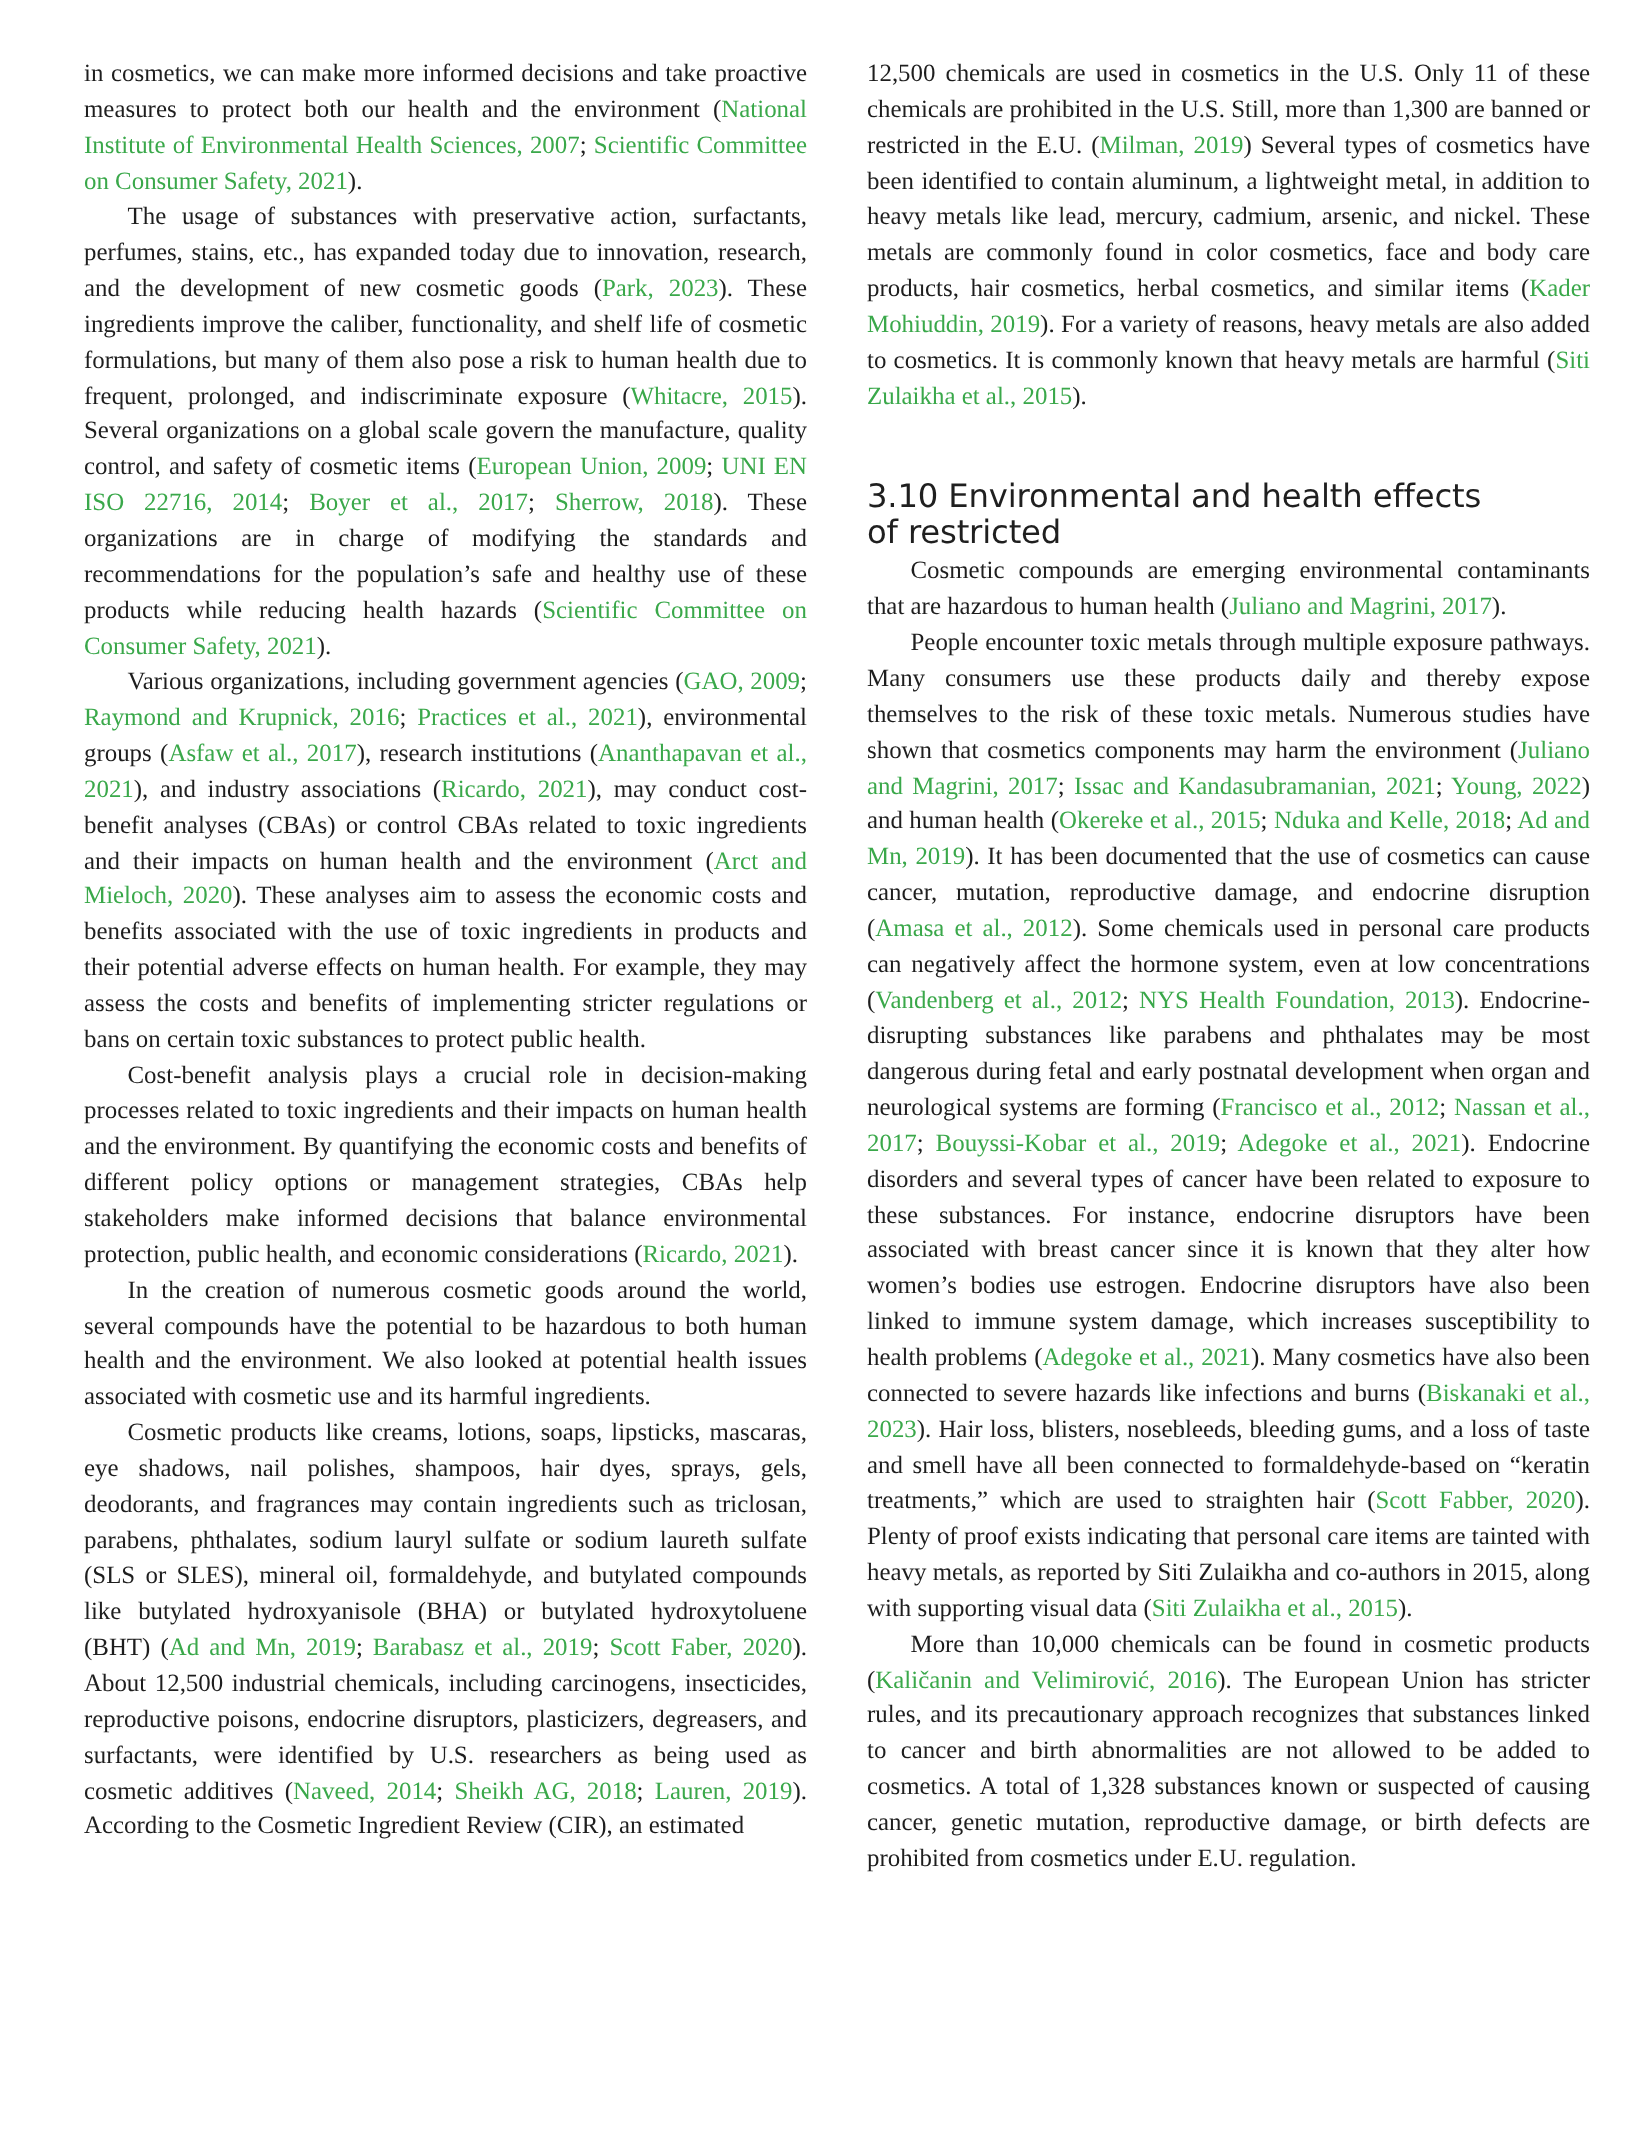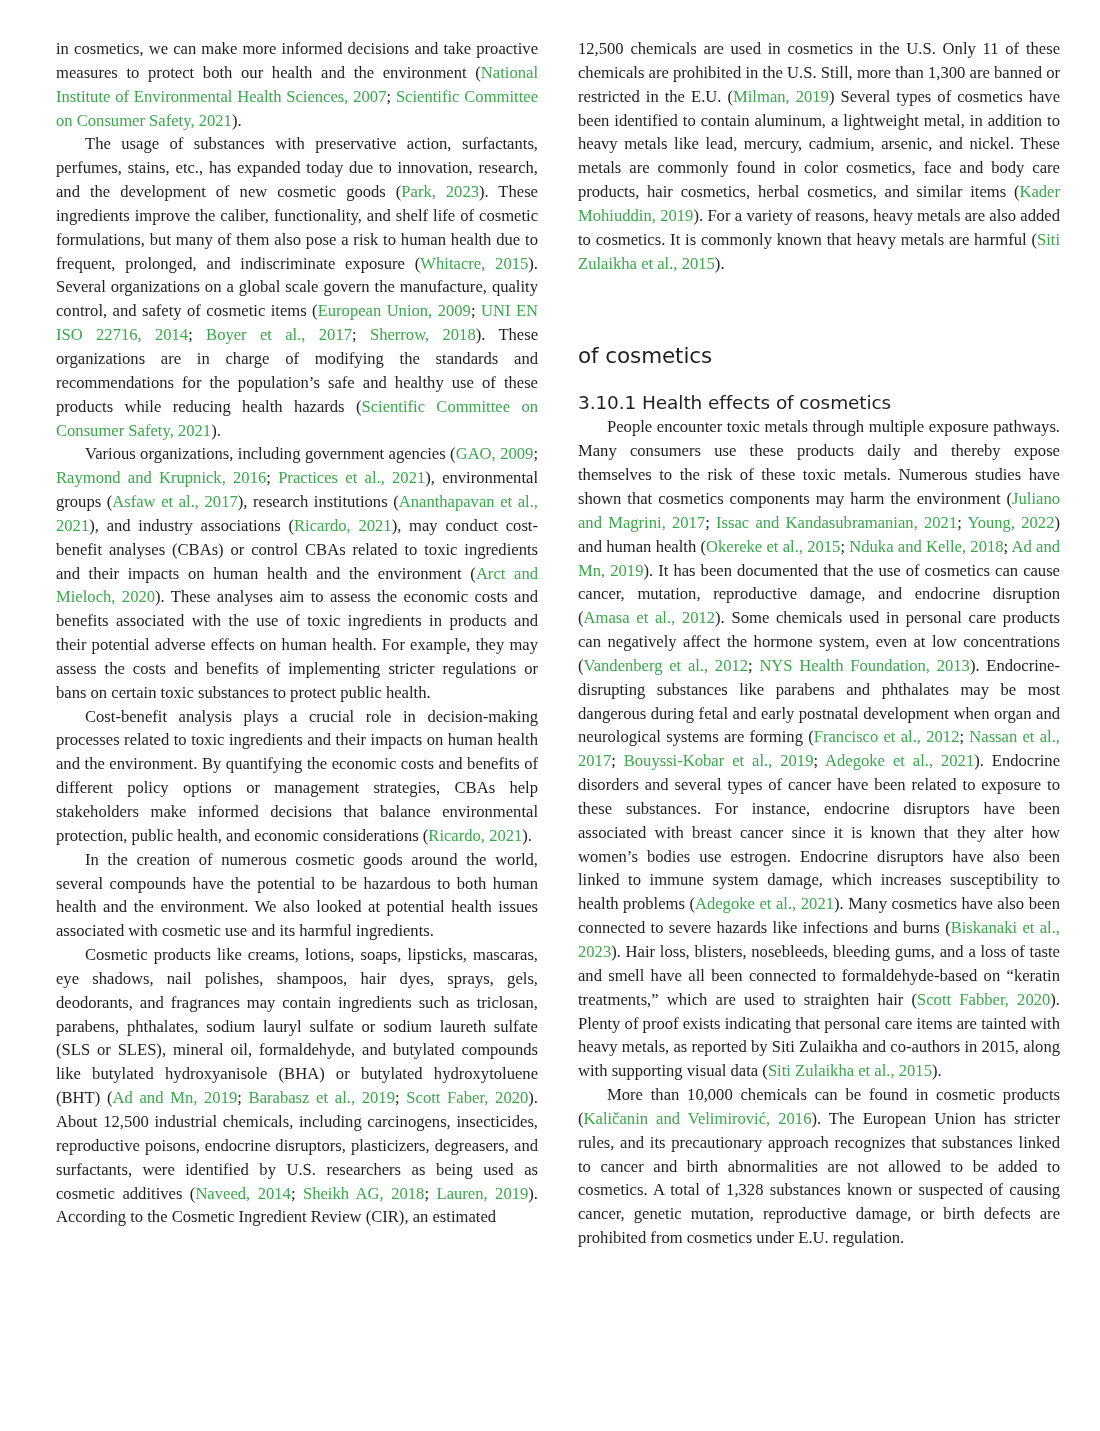--- a/index.html
+++ b/index.html
@@ -30,23 +30,23 @@
 
 
     <p class="indent"><span>In the creation of numerous cosmetic goods around the world, several compounds have the potential to be hazardous to both human health and the environment. We also looked at potential health issues associated with cosmetic use and its harmful ingredients.</span></p>
 
     <p class="indent"><span>Cosmetic products like creams, lotions, soaps, lipsticks, mascaras, eye shadows, nail polishes, shampoos, hair dyes, sprays, gels, deodorants, and fragrances may contain ingredients such as triclosan, parabens, phthalates, sodium lauryl sulfate or sodium laureth sulfate (SLS or SLES), mineral oil, formaldehyde, and butylated compounds like butylated hydroxyanisole (BHA) or butylated hydroxytoluene (BHT) (</span><a class="cite">Ad and Mn, 2019</a><span>; </span><a class="cite">Barabasz et al., 2019</a><span>; </span><a class="cite">Scott Faber, 2020</a><span>). About 12,500 industrial chemicals, including carcinogens, insecticides, reproductive poisons, endocrine disruptors, plasticizers, degreasers, and surfactants, were identified by U.S. researchers as being used as cosmetic additives (</span><a class="cite">Naveed, 2014</a><span>; </span><a class="cite">Sheikh AG, 2018</a><span>; </span><a class="cite">Lauren, 2019</a><span>). According to the Cosmetic Ingredient Review (CIR), an estimated</span></p>
   </div>
 
   <div class="col col-right">
     <p><span>12,500 chemicals are used in cosmetics in the U.S. Only 11 of these chemicals are prohibited in the U.S. Still, more than 1,300 are banned or restricted in the E.U. (</span><a class="cite">Milman, 2019</a><span>) Several types of cosmetics have been identified to contain aluminum, a lightweight metal, in addition to heavy metals like lead, mercury, cadmium, arsenic, and nickel. These metals are commonly found in color cosmetics, face and body care products, hair cosmetics, herbal cosmetics, and similar items (</span><a class="cite">Kader Mohiuddin, 2019</a><span>). For a variety of reasons, heavy metals are also added to cosmetics. It is commonly known that heavy metals are harmful (</span><a class="cite">Siti Zulaikha et al., 2015</a><span>).</span></p>
 
-    <h2 class="section"><br><span>of cosmetics</span></h2>
+    <h2 class="section"><span>3.10 Environmental and health effects</span><br><span>of restricted</span></h2>
 
-    <h3 class="subsection">3.10.1 Health effects of cosmetics</h3>
 
+    <p class="indent"><span>Cosmetic compounds are emerging environmental contaminants that are hazardous to human health (</span><a class="cite">Juliano and Magrini, 2017</a><span>).</span></p>
 
     <p class="indent"><span>People encounter toxic metals through multiple exposure pathways. Many consumers use these products daily and thereby expose themselves to the risk of these toxic metals. Numerous studies have shown that cosmetics components may harm the environment (</span><a class="cite">Juliano and Magrini, 2017</a><span>; </span><a class="cite">Issac and Kandasubramanian, 2021</a><span>; </span><a class="cite">Young, 2022</a><span>) and human health (</span><a class="cite">Okereke et al., 2015</a><span>; </span><a class="cite">Nduka and Kelle, 2018</a><span>; </span><a class="cite">Ad and Mn, 2019</a><span>). It has been documented that the use of cosmetics can cause cancer, mutation, reproductive damage, and endocrine disruption (</span><a class="cite">Amasa et al., 2012</a><span>). Some chemicals used in personal care products can negatively affect the hormone system, even at low concentrations (</span><a class="cite">Vandenberg et al., 2012</a><span>; </span><a class="cite">NYS Health Foundation, 2013</a><span>). Endocrine-disrupting substances like parabens and phthalates may be most dangerous during fetal and early postnatal development when organ and neurological systems are forming (</span><a class="cite">Francisco et al., 2012</a><span>; </span><a class="cite">Nassan et al., 2017</a><span>; </span><a class="cite">Bouyssi-Kobar et al., 2019</a><span>; </span><a class="cite">Adegoke et al., 2021</a><span>). Endocrine disorders and several types of cancer have been related to exposure to these substances. For instance, endocrine disruptors have been associated with breast cancer since it is known that they alter how women’s bodies use estrogen. Endocrine disruptors have also been linked to immune system damage, which increases susceptibility to health problems (</span><a class="cite">Adegoke et al., 2021</a><span>). Many cosmetics have also been connected to severe hazards like infections and burns (</span><a class="cite">Biskanaki et al., 2023</a><span>). Hair loss, blisters, nosebleeds, bleeding gums, and a loss of taste and smell have all been connected to formaldehyde-based on “keratin treatments,” which are used to straighten hair (</span><a class="cite">Scott Fabber, 2020</a><span>). Plenty of proof exists indicating that personal care items are tainted with heavy metals, as reported by Siti Zulaikha and co-authors in 2015, along with supporting visual data (</span><a class="cite">Siti Zulaikha et al., 2015</a><span>).</span></p>
 
     <p class="indent"><span>More than 10,000 chemicals can be found in cosmetic products (</span><a class="cite">Kaličanin and Velimirović, 2016</a><span>). The European Union has stricter rules, and its precautionary approach recognizes that substances linked to cancer and birth abnormalities are not allowed to be added to cosmetics. A total of 1,328 substances known or suspected of causing cancer, genetic mutation, reproductive damage, or birth defects are prohibited from cosmetics under E.U. regulation.</span></p>
   </div>
 
 </div>
 
 </body></html>

